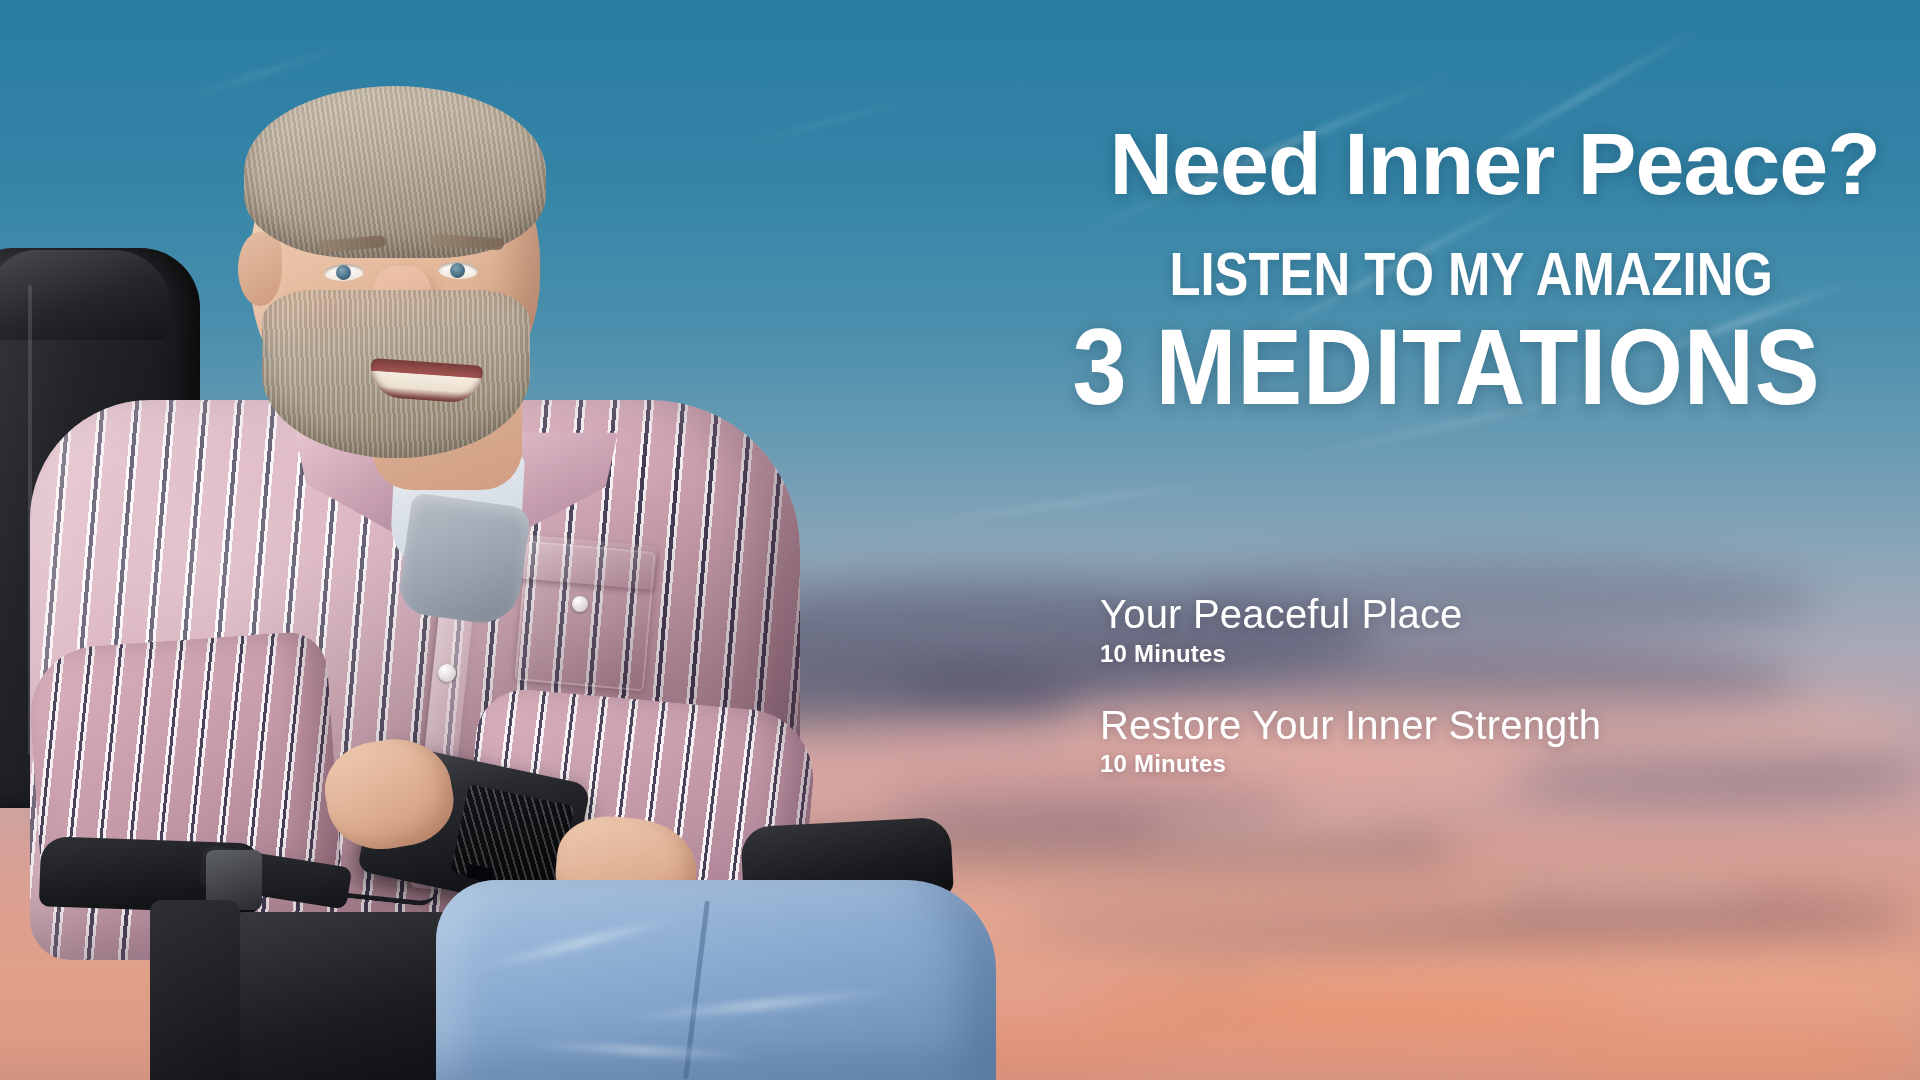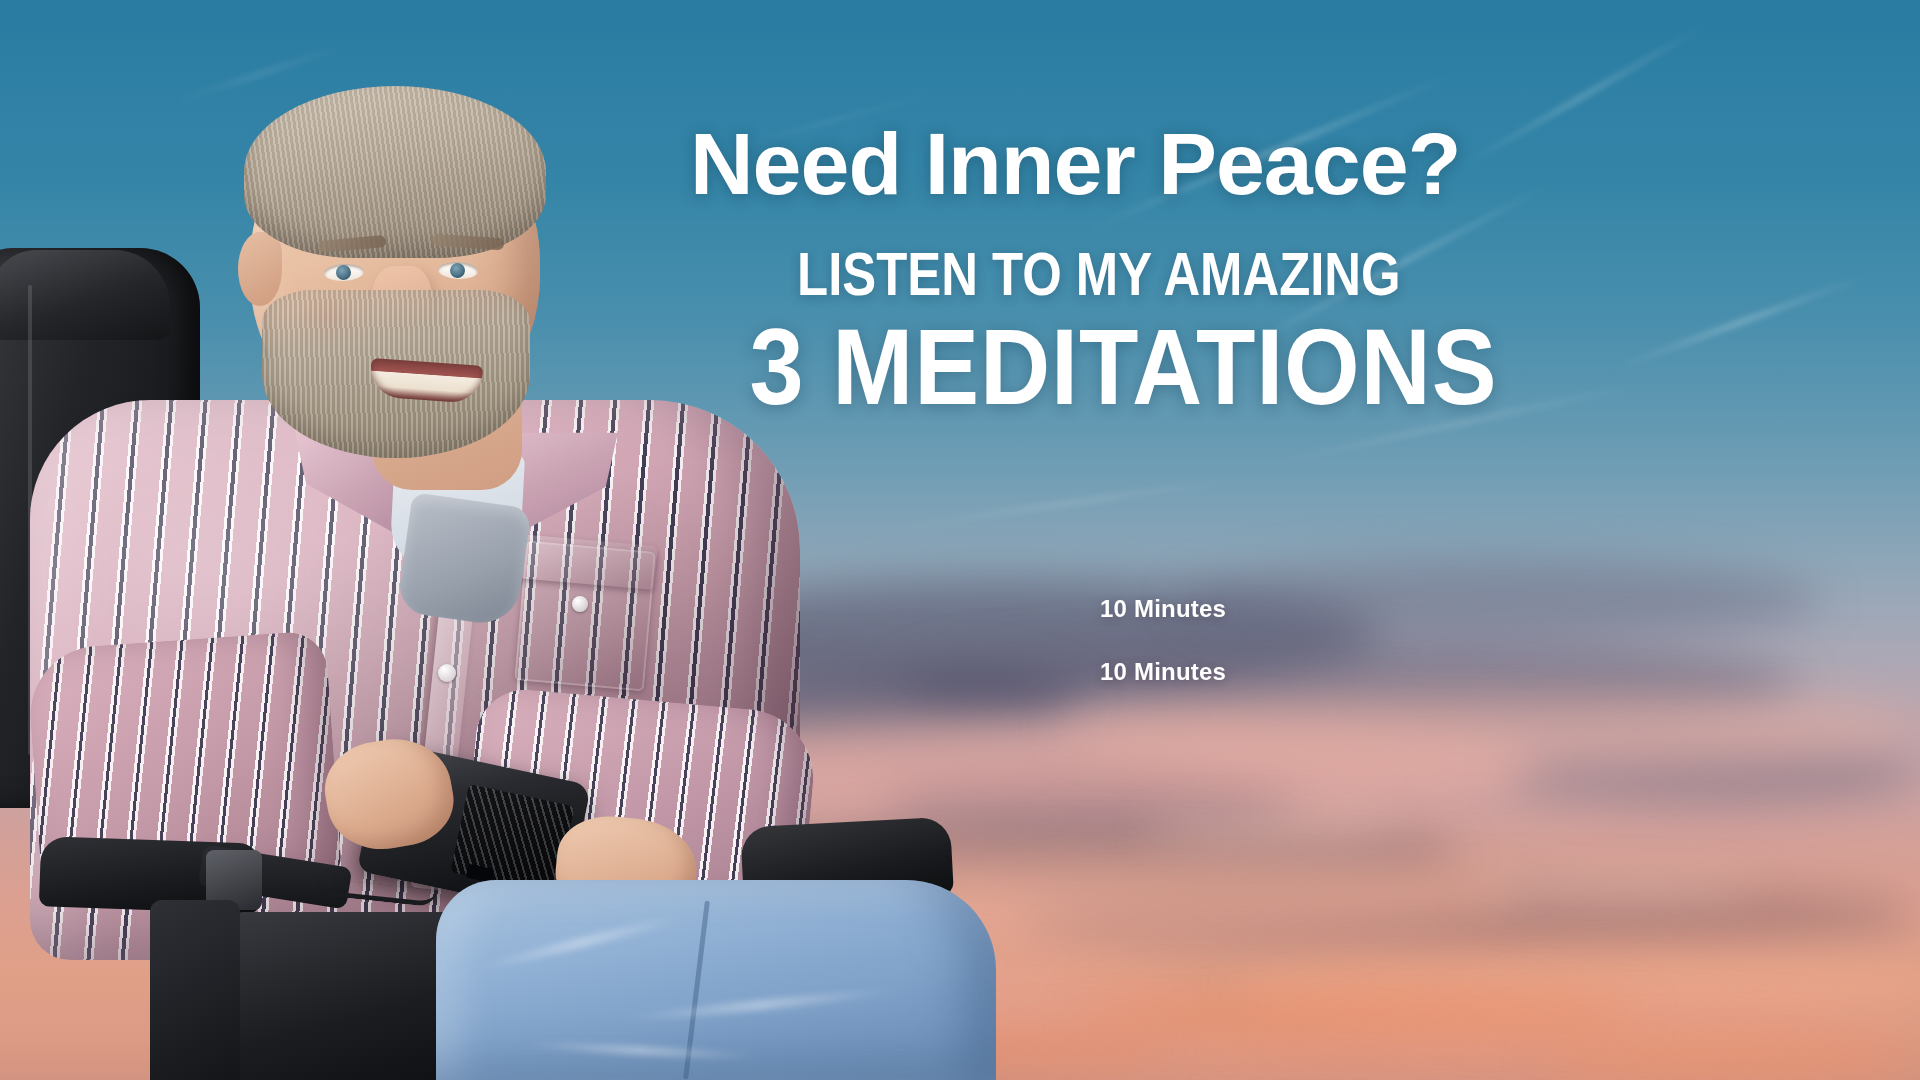--- a/index.html
+++ b/index.html
@@ -523,21 +523,21 @@
     background: linear-gradient(to right, rgba(46,127,163,0), rgba(46,127,163,.0));
     pointer-events: none;
   }
 
   
   .copy {
     position: absolute;
     left: 690px;
     top: 120px;
     width: 1190px;
-    text-align: left;
+    text-align: right;
   }
   .headline {
     color: #ffffff;
     font-family: "Liberation Sans", sans-serif;
     font-weight: 700;
     font-size: 88px;
     line-height: 1.0;
     letter-spacing: -1px;
     margin: 0 0 34px 0;
     text-shadow: 0 2px 14px rgba(18,50,70,.35);
@@ -712,22 +712,24 @@
   <div class="copy">
     <h1 class="headline">Need Inner Peace?</h1>
     <div class="subline">LISTEN TO MY AMAZING</div>
     <div class="bigline">3 MEDITATIONS</div>
   </div>
 
   <div class="track-list">
 
 
     <div class="track">
+      <div class="track-title">Your Peaceful Place</div>
       <div class="track-duration">10 Minutes</div>
     </div>
 
     <div class="track">
+      <div class="track-title">Restore Your Inner Strength</div>
       <div class="track-duration">10 Minutes</div>
     </div>
 
   </div>
 
 </div>
 
 </body></html>

